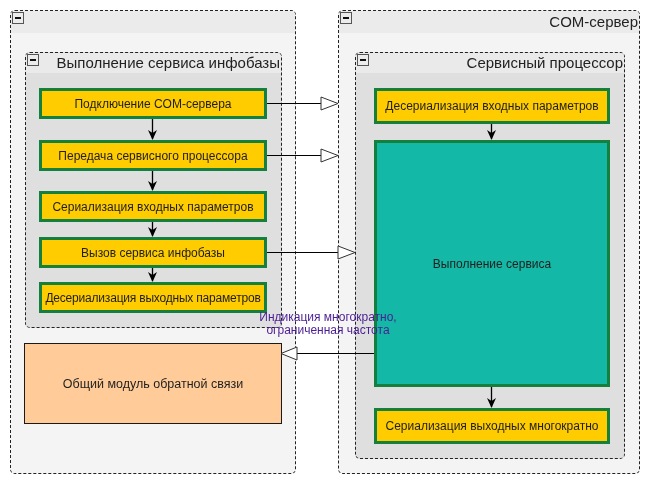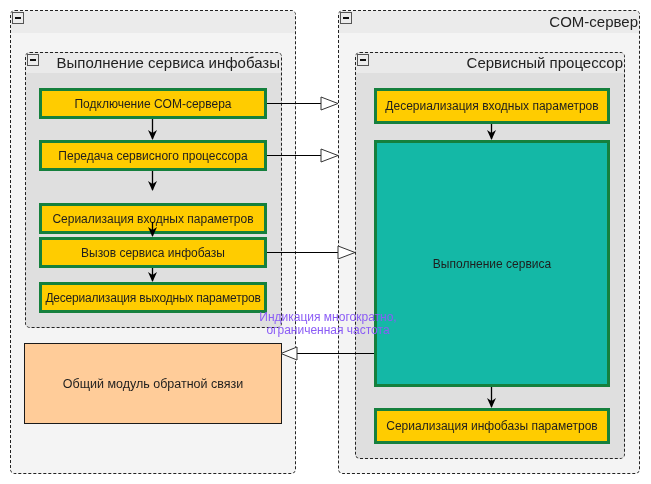--- a/index.html
+++ b/index.html
@@ -60,21 +60,21 @@
     svg.overlay {
       position: absolute; left: 0; top: 0;
       width: 651px; height: 484px;
       pointer-events: none;
     }
     .conn-label {
       position: absolute; left: 248px; top: 311px; width: 160px;
       font-size: 12px; line-height: 13px;
       text-align: center;
       white-space: nowrap;
-      color: #8b5cf6;
+      color: #4c1d95;
     }
   </style>
 </head>
 <body>
 
 <div class="abs group group-outer" style="left: 10px; top: 10px; width: 286px; height: 464px; background: rgb(244, 244, 244);">
   <div class="group-header"></div>
   <div class="collapse-btn">
     <div class="minus"></div>
   </div>
@@ -83,21 +83,21 @@
 <div class="abs group group-inner" style="left: 25px; top: 52px; width: 257px; height: 276px; background: rgb(223, 223, 223);">
   <div class="group-header"></div>
   <div class="collapse-btn">
     <div class="minus"></div>
   </div>
   <div class="group-title" style="top:1px;">Выполнение сервиса инфобазы</div>
 </div>
 
 <div class="abs step" style="left: 39px; top: 88px; width: 228px; height: 31px; background: rgb(255, 204, 0);">Подключение COM-сервера</div>
 <div class="abs step" style="left: 39px; top: 140px; width: 228px; height: 31px; background: rgb(255, 204, 0);">Передача сервисного процессора</div>
-<div class="abs step" style="left: 39px; top: 191px; width: 228px; height: 31px; background: rgb(255, 204, 0); margin-top: 12px;">Сериализация входных параметров</div>
+<div class="abs step" style="left: 39px; top: 191px; width: 228px; height: 31px; background: rgb(255, 204, 0);">Сериализация входных параметров</div>
 <div class="abs step" style="left: 39px; top: 237px; width: 228px; height: 31px; background: rgb(255, 204, 0);">Вызов сервиса инфобазы</div>
 <div class="abs step" style="left: 39px; top: 282px; width: 228px; height: 31px; letter-spacing: -0.2px; background: rgb(255, 204, 0);">Десериализация выходных параметров</div>
 
 <div class="abs feedback" style="left: 24px; top: 343px; width: 258px; height: 81px; background: rgb(255, 204, 153);">Общий модуль обратной связи</div>
 
 <div class="abs group group-outer" style="left: 338px; top: 10px; width: 302px; height: 464px; background: rgb(244, 244, 244);">
   <div class="group-header"></div>
   <div class="collapse-btn">
     <div class="minus"></div>
   </div>
@@ -107,21 +107,21 @@
 <div class="abs group group-inner" style="left: 355px; top: 52px; width: 270px; height: 407px; background: rgb(223, 223, 223);">
   <div class="group-header"></div>
   <div class="collapse-btn">
     <div class="minus"></div>
   </div>
   <div class="group-title" style="top:1px;">Сервисный процессор</div>
 </div>
 
 <div class="abs step" style="left: 374px; top: 88px; width: 236px; height: 36px; background: rgb(255, 204, 0); text-align: center;">Десериализация входных параметров</div>
 <div class="abs step" style="left: 374px; top: 140px; width: 236px; height: 247px; background: #14b8a6;">Выполнение сервиса</div>
-<div class="abs step" style="left: 374px; top: 408px; width: 236px; height: 36px; background: rgb(255, 204, 0);">Сериализация инфобазы параметров</div>
+<div class="abs step" style="left: 374px; top: 408px; width: 236px; height: 36px; background: rgb(255, 204, 0);">Сериализация выходных многократно</div>
 
 <svg class="overlay" viewBox="0 0 651 484">
 
   <g>
     <line x1="152.5" y1="119" x2="152.5" y2="139" stroke="#000" stroke-width="1.3"></line>
     <polygon points="148,130 152.5,133 157,130 152.5,140" fill="#000"></polygon>
   </g>
   <g>
     <line x1="152.5" y1="171" x2="152.5" y2="190" stroke="#000" stroke-width="1.3"></line>
     <polygon points="148,181 152.5,184 157,181 152.5,191" fill="#000"></polygon>

